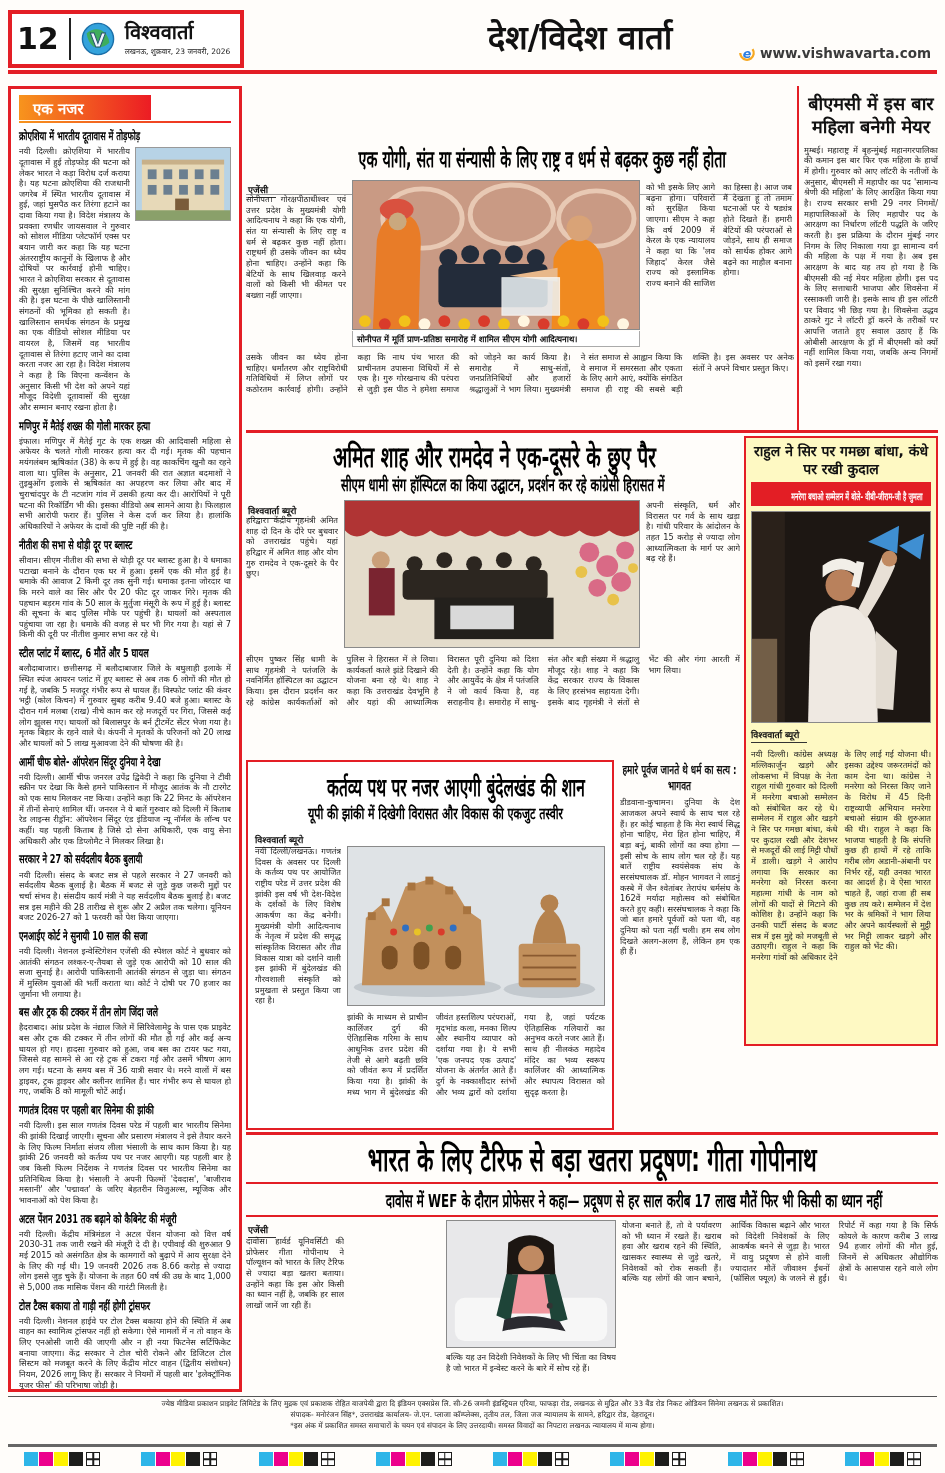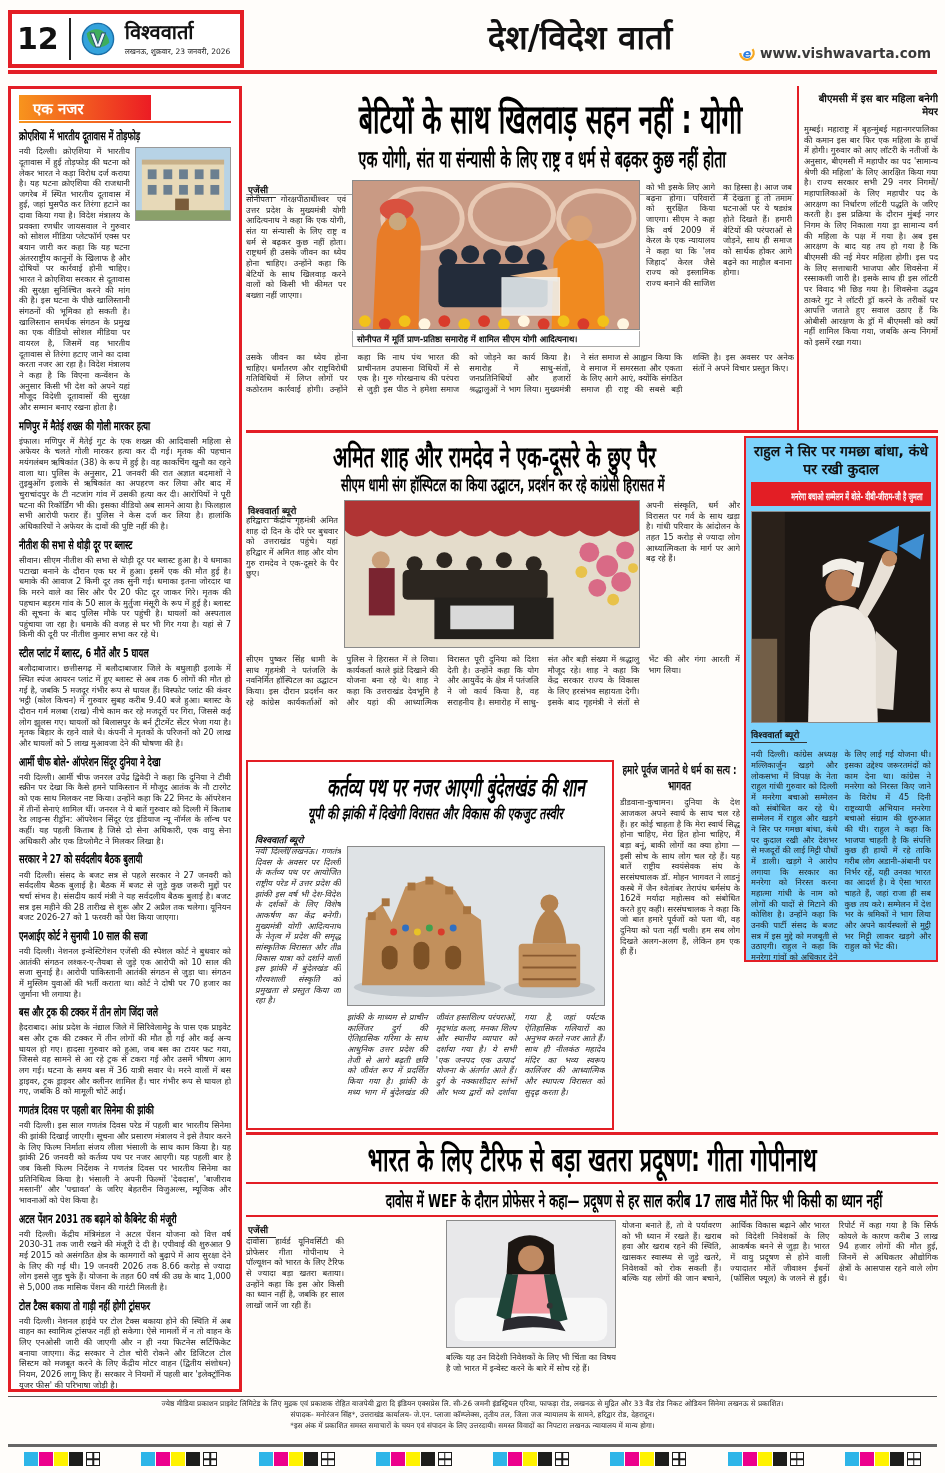--- a/index.html
+++ b/index.html
@@ -48,47 +48,47 @@
   #yogi-byline{ left:248px; top:178px; }
   #yogi-col1{ left:246px; top:194px; width:100px; height:234px; }
   #yogi-photo{ left:352px; top:180px; width:288px; height:150px; }
   #yogi-caption{ left:352px; top:331px; width:288px; }
   #yogi-colR{ left:646px; top:182px; width:146px; height:166px; column-count:2; column-gap:8px; }
   #yogi-bottom{ left:246px; top:352px; width:548px; height:76px; column-count:5; column-gap:10px; }
 
   
   #bmc-rule{ left:797px; top:86px; width:2px; height:344px; background:var(--red); }
   #bmc{ left:804px; top:92px; width:134px; height:336px; overflow:hidden; }
-  #bmc h2{ font-size:10px; text-align:right; line-height:1.3; margin-bottom:6px; }
+  #bmc h2{ font-size:18px; text-align:center; line-height:1.3; margin-bottom:6px; }
 
   #row-rule1{ left:246px; top:430px; width:692px; height:2.5px; background:var(--red); }
 
   
   #shah-head{ left:246px; top:436px; width:494px; text-align:center; }
   #shah-head .cond{ font-size:29px; transform:scaleX(0.65); }
   #shah-sub{ left:246px; top:472px; width:494px; text-align:center; }
   #shah-sub .cond{ font-size:18px; transform:scaleX(0.63); }
   #shah-byline{ left:248px; top:499px; }
   #shah-col1{ left:246px; top:515px; width:92px; height:133px; }
   #shah-photo{ left:344px; top:500px; width:296px; height:148px; }
   #shah-colR{ left:646px; top:500px; width:94px; height:148px; }
   #shah-bottom{ left:246px; top:654px; width:494px; height:100px; column-count:5; column-gap:9px; }
 
   
-  #rahul{ left:744px; top:436px; width:194px; height:526px; border:2.5px solid var(--red);
-        padding:4px 5px; overflow:hidden; background:#7dd3fc; }
+  #rahul{ left:744px; top:436px; width:194px; height:610px; border:2.5px solid var(--red);
+        padding:4px 5px; overflow:hidden; background:#fef9c3; }
   #rahul h2{ font-size:14px; text-align:center; line-height:1.3; }
   #rahul-banner{ background:var(--red); color:#fff; margin:4px 0 5px; padding:2.5px 0; text-align:center; overflow:hidden; }
   #rahul-banner .cond{ font-size:10px; color:#fff; transform:scaleX(0.62); transform-origin:50% 50%; }
   #rahul-photo{ width:100%; height:212px; }
   #rahul-body{ margin-top:4px; height:382px; column-count:2; column-gap:7px; }
   #rahul .byline{ margin:3px 0 2px; }
 
   
-  #bund{ left:246px; top:760px; width:368px; height:370px; border:2.5px solid var(--red); background:#fff;font-style:italic; }
+  #bund{ left:246px; top:760px; width:368px; height:370px; border:2.5px solid var(--red); background:#fff; }
   #bund-head{ position:absolute; top:7px; width:100%; text-align:center; }
   #bund-head .cond{ font-size:25px; transform:scaleX(0.62); }
   #bund-sub{ position:absolute; top:40px; width:100%; text-align:center; }
   #bund-sub .cond{ font-size:16px; transform:scaleX(0.68); }
   #bund-byline{ position:absolute; left:7px; top:66px; }
   #bund-col1{ position:absolute; left:7px; top:84px; width:86px; height:276px; }
   #bund-photo{ position:absolute; left:99px; top:84px; width:258px; height:160px; }
   #bund-bottom{ position:absolute; left:99px; top:250px; width:258px; height:110px; column-count:3; column-gap:8px; }
 
   
@@ -222,21 +222,20 @@
     <div class="en-item">
       <h3><span class="cond">अटल पेंशन 2031 तक बढ़ाने को कैबिनेट की मंजूरी</span></h3>
       <p class="bodytext">नयी दिल्ली। केंद्रीय मंत्रिमंडल ने अटल पेंशन योजना को वित्त वर्ष 2030-31 तक जारी रखने की मंजूरी दे दी है। एपीवाई की शुरुआत 9 मई 2015 को असंगठित क्षेत्र के कामगारों को बुढ़ापे में आय सुरक्षा देने के लिए की गई थी। 19 जनवरी 2026 तक 8.66 करोड़ से ज्यादा लोग इससे जुड़ चुके हैं। योजना के तहत 60 वर्ष की उम्र के बाद 1,000 से 5,000 तक मासिक पेंशन की गारंटी मिलती है।</p>
     </div>
     <div class="en-item">
       <h3><span class="cond">टोल टैक्स बकाया तो गाड़ी नहीं होगी ट्रांसफर</span></h3>
       <p class="bodytext">नयी दिल्ली। नेशनल हाईवे पर टोल टैक्स बकाया होने की स्थिति में अब वाहन का स्वामित्व ट्रांसफर नहीं हो सकेगा। ऐसे मामलों में न तो वाहन के लिए एनओसी जारी की जाएगी और न ही नया फिटनेस सर्टिफिकेट बनाया जाएगा। केंद्र सरकार ने टोल चोरी रोकने और डिजिटल टोल सिस्टम को मजबूत करने के लिए केंद्रीय मोटर वाहन (द्वितीय संशोधन) नियम, 2026 लागू किए हैं। सरकार ने नियमों में पहली बार 'इलेक्ट्रॉनिक यूजर फीस' की परिभाषा जोड़ी है।</p>
     </div>
   </section>
 
-  <h1 class="abs" id="yogi-head"><span class="cond">बेटियों के साथ खिलवाड़ सहन नहीं : योगी</span></h1>
   <div class="abs" id="yogi-sub"><span class="cond">एक योगी, संत या संन्यासी के लिए राष्ट्र व धर्म से बढ़कर कुछ नहीं होता</span></div>
   <div class="abs" id="yogi-byline"><span class="byline">एजेंसी</span></div>
   <div class="abs bodytext" id="yogi-col1">सोनीपत। गोरक्षपीठाधीश्वर एवं उत्तर प्रदेश के मुख्यमंत्री योगी आदित्यनाथ ने कहा कि एक योगी, संत या संन्यासी के लिए राष्ट्र व धर्म से बढ़कर कुछ नहीं होता। राष्ट्रधर्म ही उसके जीवन का ध्येय होना चाहिए। उन्होंने कहा कि बेटियों के साथ खिलवाड़ करने वालों को किसी भी कीमत पर बख्शा नहीं जाएगा।</div>
   <div class="abs photo" id="yogi-photo">
     <svg viewBox="0 0 288 150" preserveAspectRatio="none">
       <rect width="288" height="150" fill="#c99a84"></rect>
       <g stroke="#e8c9b4" stroke-width="5" fill="none">
           <ellipse cx="70" cy="38" rx="40" ry="30"></ellipse>
           <ellipse cx="160" cy="34" rx="42" ry="30"></ellipse>
           <ellipse cx="245" cy="38" rx="38" ry="28"></ellipse>

